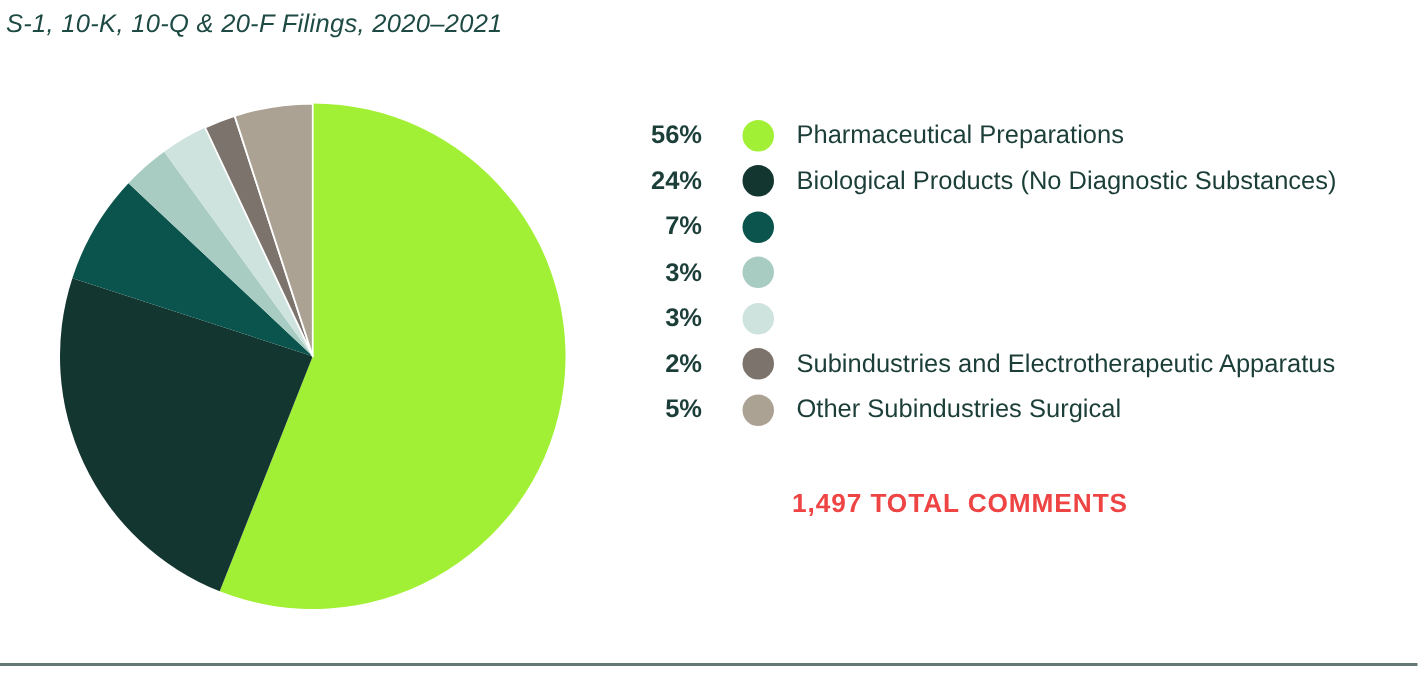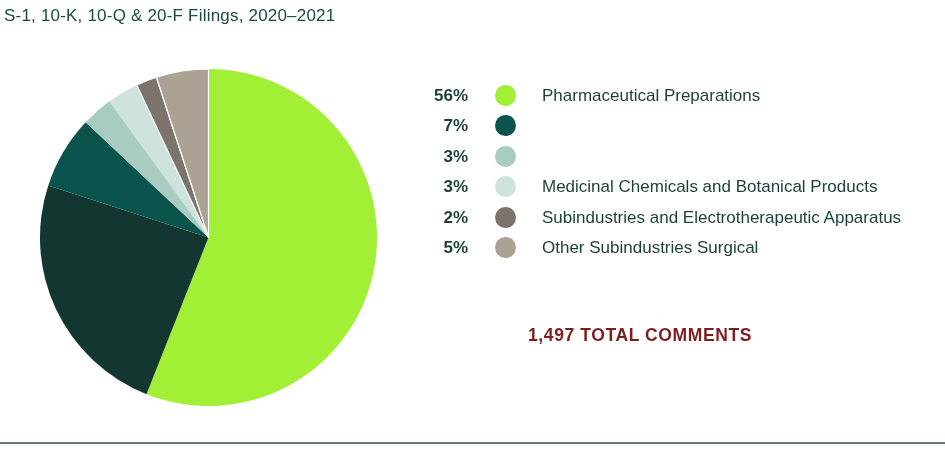--- a/index.html
+++ b/index.html
@@ -8,57 +8,58 @@
     position: relative;
     background: #ffffff;
     font-family: "Liberation Sans", sans-serif;
     overflow: hidden;
   }
   .chart-title {
     position: absolute;
     left: 4px;
     top: 6px;
     font-size: 17px;
+    font-style: italic;
     font-weight: normal;
     letter-spacing: 0.2px;
   }
   .pie-wrap {
     position: absolute;
     left: 38px;
     top: 67px;
     width: 341px;
     height: 341px;
   }
   .pie-wrap svg { width: 100%; height: 100%; display: block; }
   .legend {
     position: absolute;
     left: 420px;
     top: 75px;
   }
   .legend-row {
     display: flex;
-    align-items: flex-end;
+    align-items: center;
     height: 30.5px;
   }
   .legend-pct {
     width: 48px;
     text-align: right;
     font-size: 17px;
     font-weight: bold;
     flex: none;
   }
   .legend-dot {
     width: 21px;
     height: 21px;
     border-radius: 50%;
     margin-left: 27px;
     flex: none;
   }
   .legend-label {
-    margin-left: 26px;
+    margin-left: 15px;
     font-size: 17px;
     white-space: nowrap;
   }
   .total-comments {
     position: absolute;
     left: 528px;
     top: 325px;
     font-size: 17.5px;
     font-weight: bold;
     letter-spacing: 0.6px;
@@ -88,39 +89,43 @@
     </svg>
 </div>
 
 <div class="legend" style="color: rgb(28, 62, 56);">
   <div class="legend-row">
     <span class="legend-pct">56%</span>
     <span class="legend-dot" style="background-color: rgb(162, 240, 53);"></span>
     <span class="legend-label">Pharmaceutical Preparations</span>
   </div>
   <div class="legend-row">
+    <span class="legend-pct">24%</span>
+    <span class="legend-dot" style="background-color: rgb(20, 54, 48);"></span>
+    <span class="legend-label">Biological Products (No Diagnostic Substances)</span>
+  </div>
+  <div class="legend-row">
     <span class="legend-pct">7%</span>
     <span class="legend-dot" style="background-color: rgb(11, 84, 77);"></span>
   </div>
   <div class="legend-row">
     <span class="legend-pct">3%</span>
     <span class="legend-dot" style="background-color: rgb(169, 204, 194);"></span>
   </div>
   <div class="legend-row">
     <span class="legend-pct">3%</span>
     <span class="legend-dot" style="background-color: rgb(207, 227, 222);"></span>
-    <span class="legend-label">Medicinal Chemicals and Botanical Products</span>
   </div>
   <div class="legend-row">
     <span class="legend-pct">2%</span>
     <span class="legend-dot" style="background-color: rgb(124, 116, 108);"></span>
     <span class="legend-label">Subindustries and Electrotherapeutic Apparatus</span>
   </div>
   <div class="legend-row">
     <span class="legend-pct">5%</span>
     <span class="legend-dot" style="background-color: rgb(172, 162, 148);"></span>
     <span class="legend-label">Other Subindustries Surgical</span>
   </div>
 </div>
 
-<div class="total-comments" style="color: #7f1d1d;">1,497 TOTAL COMMENTS</div>
+<div class="total-comments" style="color: #ef4444;">1,497 TOTAL COMMENTS</div>
 
 <div class="bottom-rule" style="background-color: rgb(100, 121, 117);"></div>
 
 </body></html>

